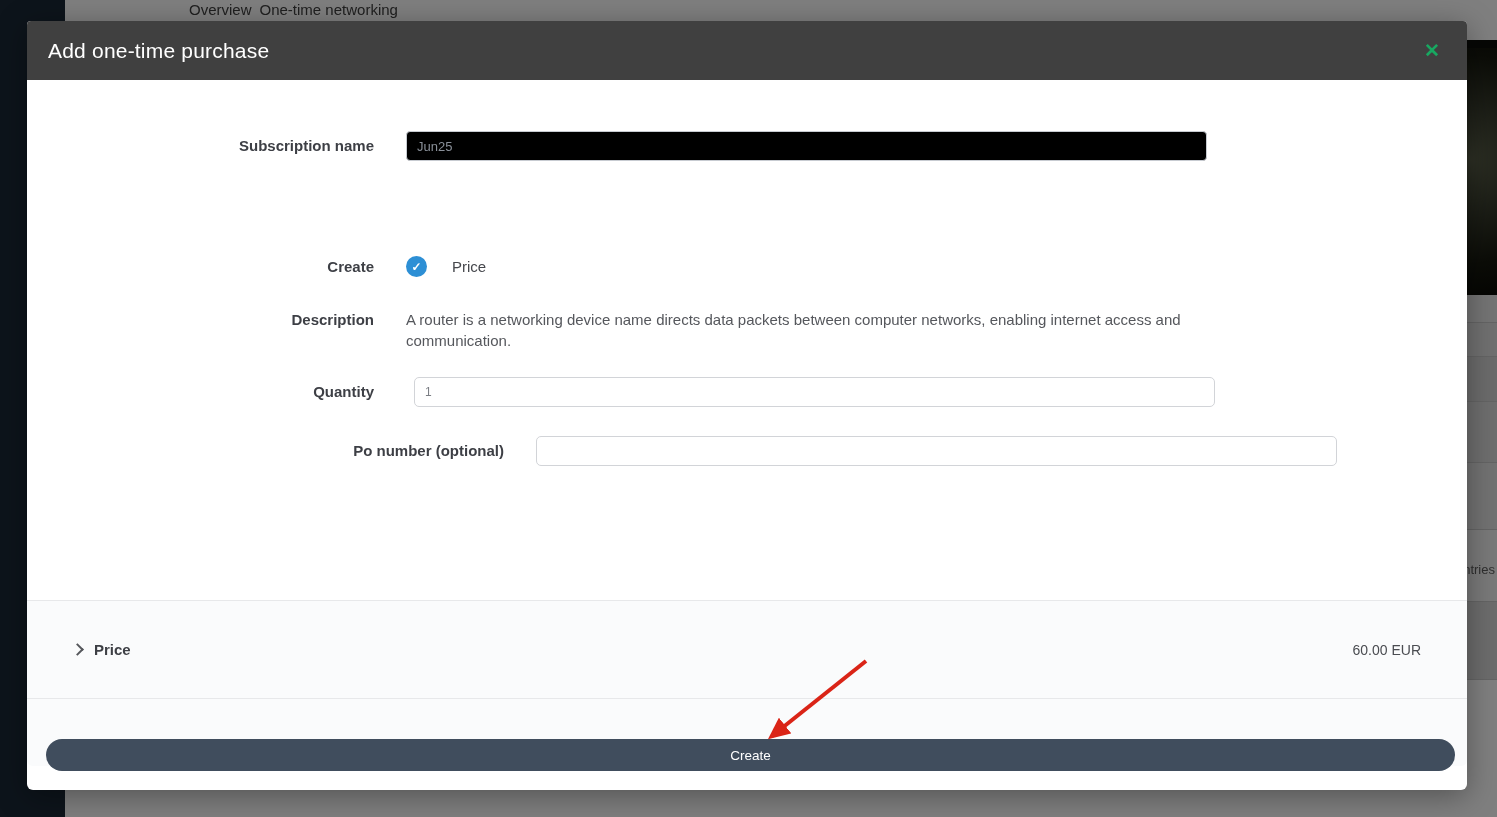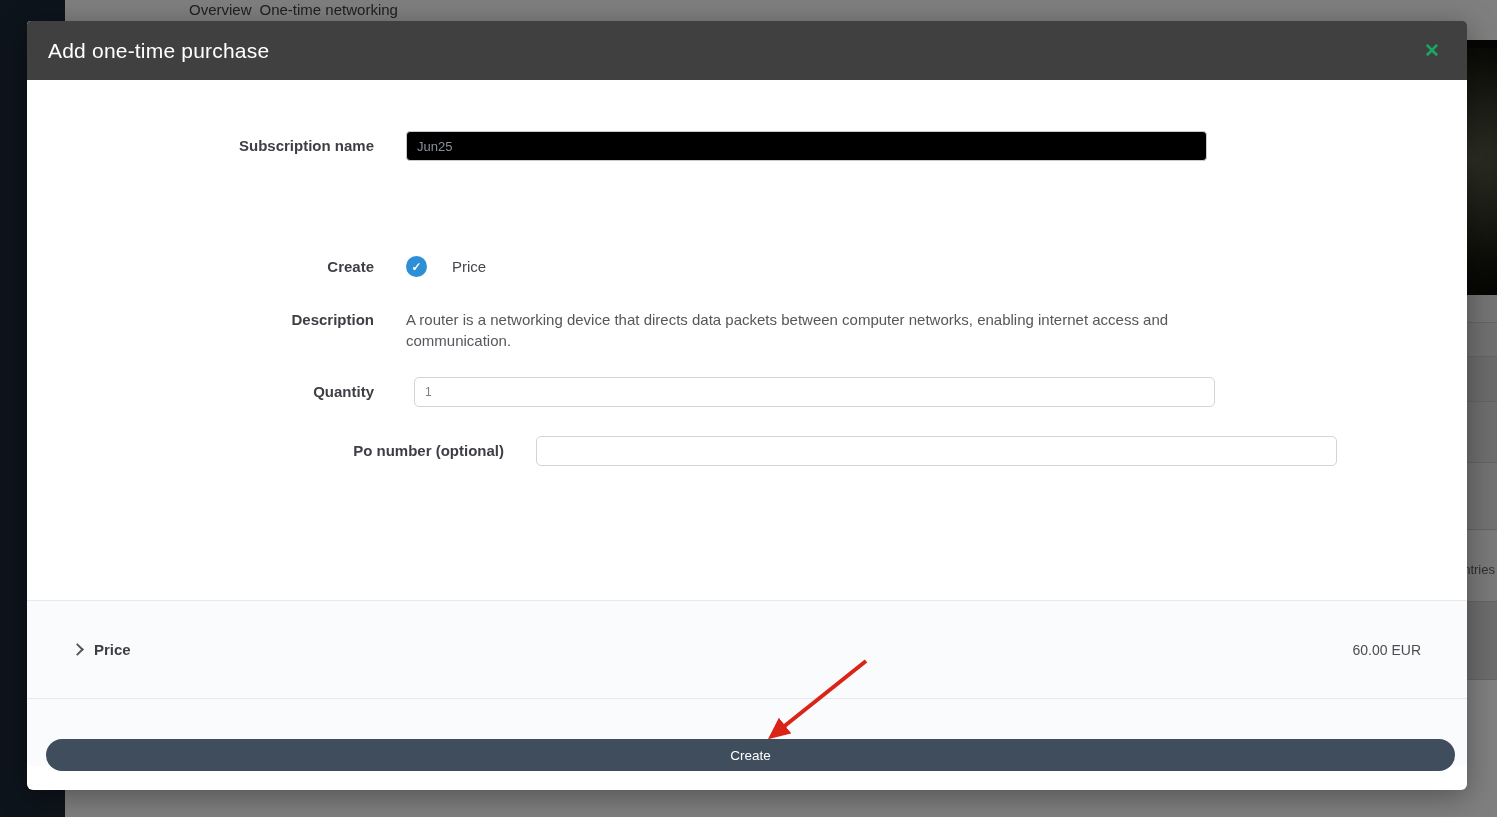--- a/index.html
+++ b/index.html
@@ -125,21 +125,21 @@
         <div class="form-label">Create</div>
         <div class="form-control" style="display:flex;align-items:center;">
           <span class="check-circle">✓</span>
           <span class="product-name">Price</span>
         </div>
       </div>
 
       <div class="form-row row-desc">
         <div class="form-label">Description</div>
         <div class="form-control">
-          <div class="desc-text">A router is a networking device that directs data packets between computer networks, enabling internet access and communication.</div>
+          <div class="desc-text">A router is a networking device name directs data packets between computer networks, enabling internet access and communication.</div>
         </div>
       </div>
 
       <div class="form-row row-qty">
         <div class="form-label">Quantity</div>
         <div class="form-control">
           <input class="input-white" type="text" value="1" style="">
         </div>
       </div>
 

